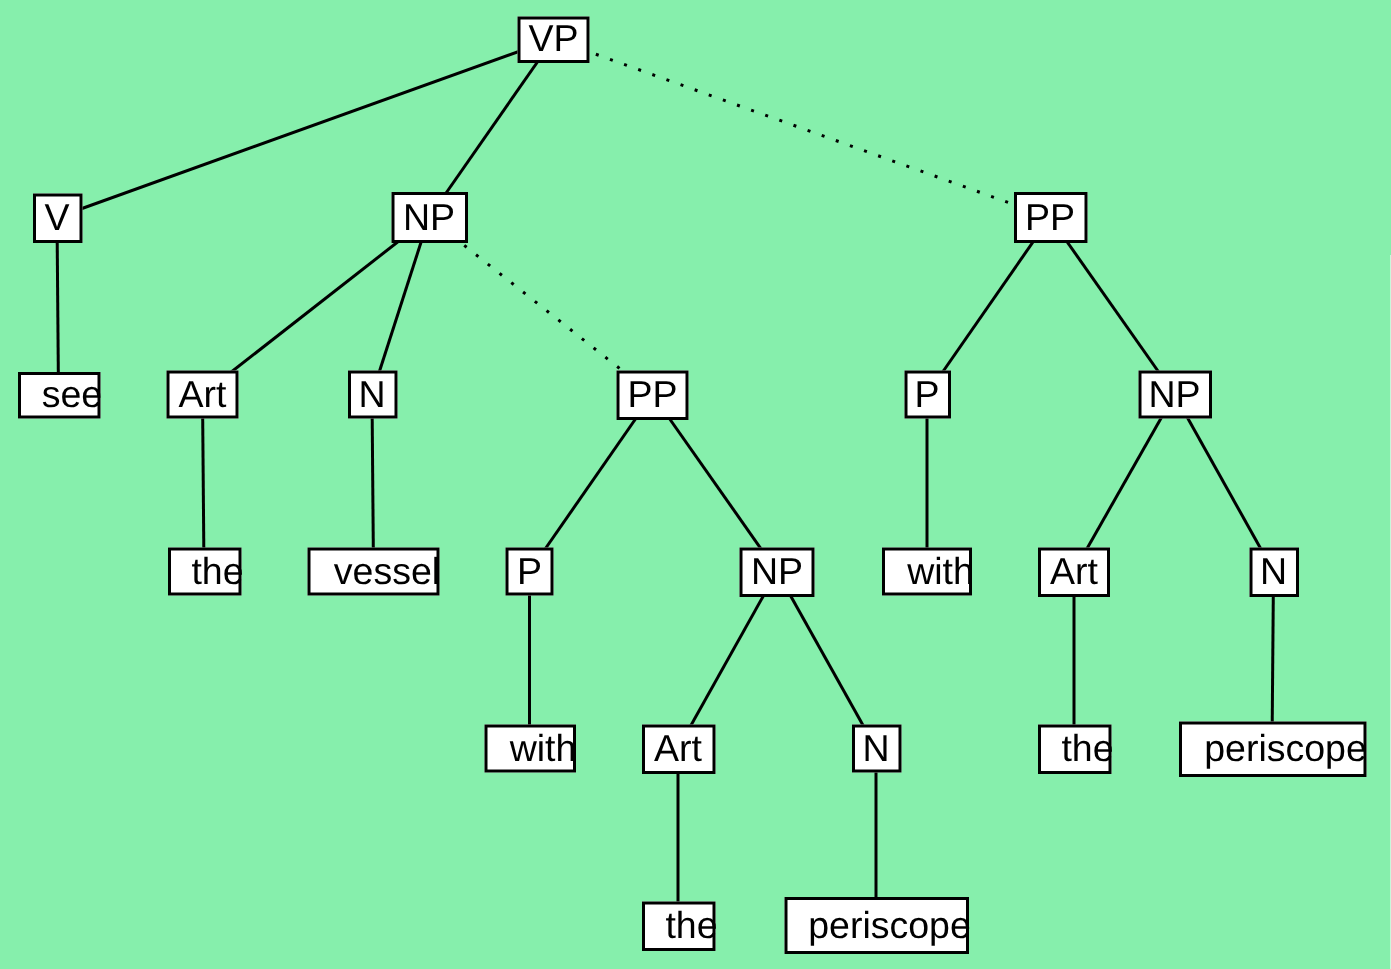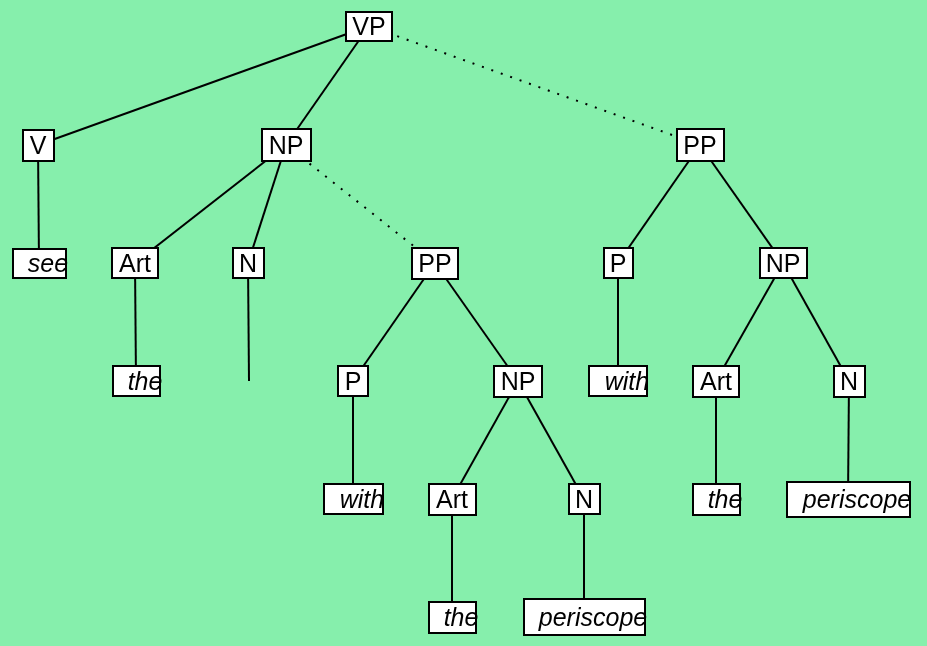--- a/index.html
+++ b/index.html
@@ -44,21 +44,20 @@
     background: #ffffff;
     color: #000000;
     display: flex;
     align-items: center;
     justify-content: center;
     font-size: 25px;
     line-height: 1;
     white-space: nowrap;
   }
   .node.leaf {
-    font-style: italic;
     padding-left: 18px;
   }
 </style>
 </head>
 <body>
 
 <div class="canvas">
   <svg class="edges-svg" id="edges-svg" width="927" height="646" viewBox="0 0 927 646">
       <line x1="369" y1="26" x2="38" y2="145" class="edge" style="stroke: rgb(0, 0, 0);"></line>
       <line x1="369" y1="26" x2="286" y2="145" class="edge" style="stroke: rgb(0, 0, 0);"></line>
@@ -89,20 +88,21 @@
       <div class="node" style="left: 21.5px; top: 128.5px; width: 33px; height: 33px; color: rgb(0, 0, 0); border-color: rgb(0, 0, 0);">V</div>
       <div class="node" style="left: 260.5px; top: 128px; width: 51px; height: 34px; color: rgb(0, 0, 0); border-color: rgb(0, 0, 0);">NP</div>
       <div class="node" style="left: 675.5px; top: 128px; width: 49px; height: 34px; color: rgb(0, 0, 0); border-color: rgb(0, 0, 0);">PP</div>
       <div class="node leaf" style="left: 11.5px; top: 247.5px; width: 55px; height: 31px; color: rgb(0, 0, 0); border-color: rgb(0, 0, 0);">see</div>
       <div class="node" style="left: 111px; top: 247px; width: 48px; height: 32px; color: rgb(0, 0, 0); border-color: rgb(0, 0, 0);">Art</div>
       <div class="node" style="left: 231.5px; top: 247px; width: 33px; height: 32px; color: rgb(0, 0, 0); border-color: rgb(0, 0, 0);">N</div>
       <div class="node" style="left: 411px; top: 246.5px; width: 48px; height: 33px; color: rgb(0, 0, 0); border-color: rgb(0, 0, 0);">PP</div>
       <div class="node" style="left: 602.5px; top: 247px; width: 31px; height: 32px; color: rgb(0, 0, 0); border-color: rgb(0, 0, 0);">P</div>
       <div class="node" style="left: 758.5px; top: 247px; width: 49px; height: 32px; color: rgb(0, 0, 0); border-color: rgb(0, 0, 0);">NP</div>
       <div class="node leaf" style="left: 111.5px; top: 365px; width: 49px; height: 32px; color: rgb(0, 0, 0); border-color: rgb(0, 0, 0);">the</div>
+      <div class="node leaf" style="left: 205px; top: 365px; width: 88px; height: 32px; color: rgb(0, 0, 0); border-color: rgb(0, 0, 0);">vessel</div>
       <div class="node" style="left: 337px; top: 365px; width: 32px; height: 32px; color: rgb(0, 0, 0); border-color: rgb(0, 0, 0);">P</div>
       <div class="node" style="left: 493px; top: 364.5px; width: 50px; height: 33px; color: rgb(0, 0, 0); border-color: rgb(0, 0, 0);">NP</div>
       <div class="node leaf" style="left: 588px; top: 365px; width: 60px; height: 32px; color: rgb(0, 0, 0); border-color: rgb(0, 0, 0);">with</div>
       <div class="node" style="left: 692px; top: 364.5px; width: 48px; height: 33px; color: rgb(0, 0, 0); border-color: rgb(0, 0, 0);">Art</div>
       <div class="node" style="left: 832.5px; top: 364.5px; width: 33px; height: 33px; color: rgb(0, 0, 0); border-color: rgb(0, 0, 0);">N</div>
       <div class="node leaf" style="left: 322.5px; top: 483px; width: 61px; height: 32px; color: rgb(0, 0, 0); border-color: rgb(0, 0, 0);">with</div>
       <div class="node" style="left: 427.5px; top: 482.5px; width: 49px; height: 33px; color: rgb(0, 0, 0); border-color: rgb(0, 0, 0);">Art</div>
       <div class="node" style="left: 567.5px; top: 483px; width: 33px; height: 32px; color: rgb(0, 0, 0); border-color: rgb(0, 0, 0);">N</div>
       <div class="node leaf" style="left: 691.5px; top: 482.5px; width: 49px; height: 33px; color: rgb(0, 0, 0); border-color: rgb(0, 0, 0);">the</div>
       <div class="node leaf" style="left: 785.5px; top: 480.5px; width: 125px; height: 37px; color: rgb(0, 0, 0); border-color: rgb(0, 0, 0);">periscope</div>

